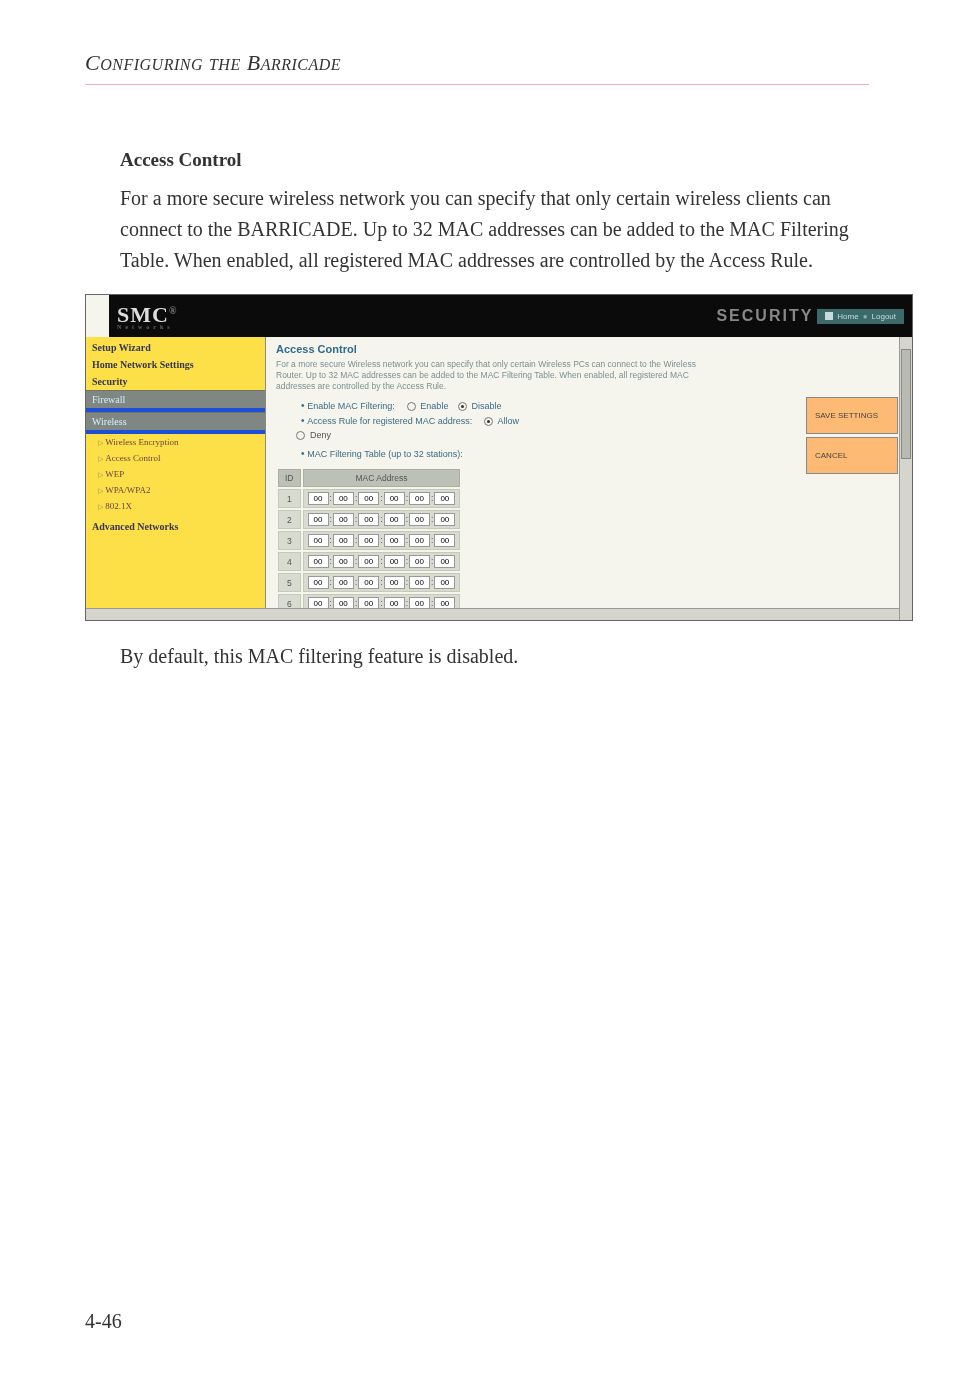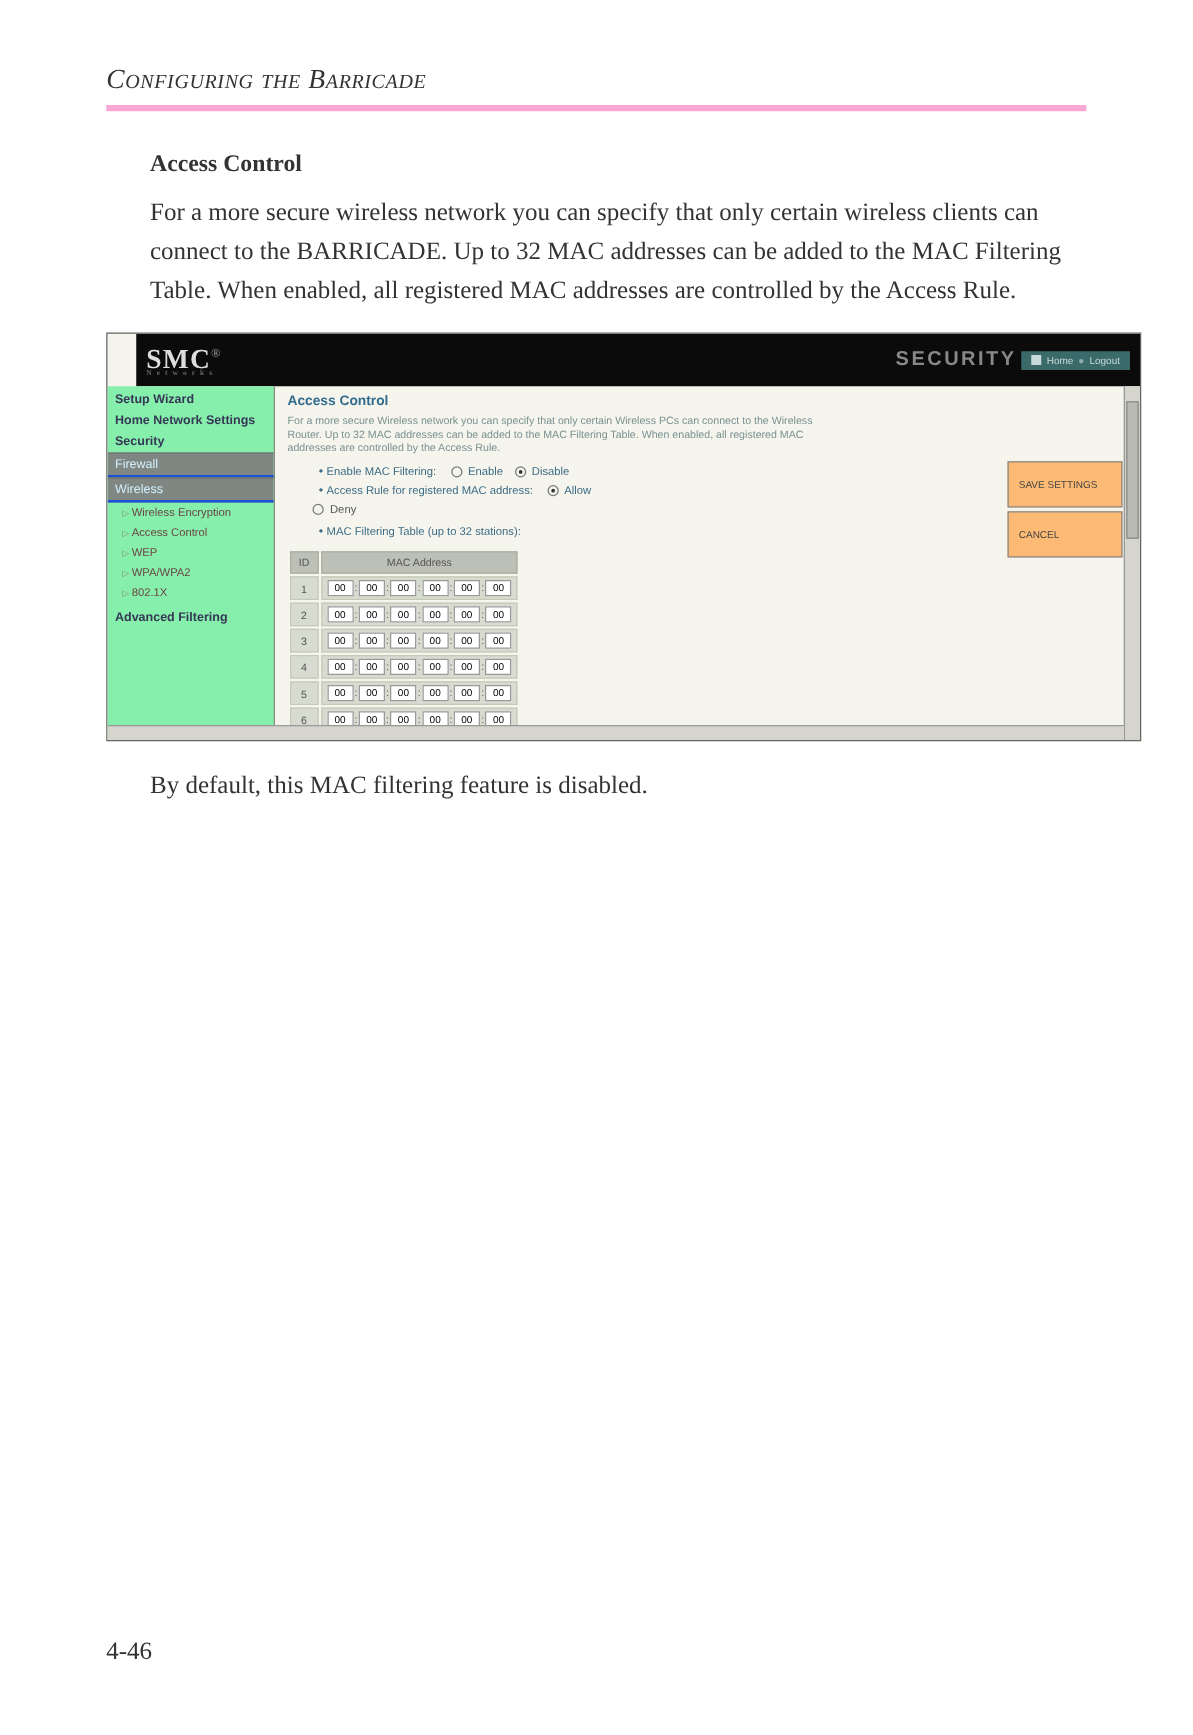--- a/index.html
+++ b/index.html
@@ -10,23 +10,23 @@
     font-family: Georgia, 'Times New Roman', serif;
     color: #333;
     padding: 50px 85px 0 85px;
     position: relative;
   }
   .page-header {
     font-size: 22px;
     font-style: italic;
     font-weight: normal;
     letter-spacing: 0.5px;
-    border-bottom: 5px solid #f9a8d4;
+    border-bottom: 1px solid #f9a8d4;
     padding-bottom: 8px;
-    margin-bottom: 32px;
+    margin-bottom: 64px;
   }
   .heading-bold {
     font-size: 19px;
     font-weight: bold;
     margin-left: 35px;
     margin-bottom: 12px;
   }
   .body-para {
     font-size: 20px;
     line-height: 1.55;
@@ -65,31 +65,32 @@
   .shot-logo small { display:block; font-size:6px; color:#666; letter-spacing:4px; margin-top:-4px;}
   .shot-header-right { display:flex; align-items:center; gap:4px; }
   .shot-security { color:#888; font-size:16px; font-weight:bold; letter-spacing:2px; }
   .shot-tab { background:#3b6a6a; color:#c9dada; font-size:8px; padding:3px 8px; display:flex; align-items:center; gap:4px;text-align:right; }
   .shot-home-icon { width:8px; height:8px; background:#c9dada; display:inline-block; }
   .shot-body {
     display: flex;
     height: calc(100% - 42px);
   }
   .sidebar {
-    width: 134px;
-    background: #86efac;
+    width: 180px;
+    background: #fde047;
     font-size: 10px;
     color: #3a3a55;
     padding: 2px 0;
     overflow: hidden;
     border-right: 1px solid #8a8c82;
+    font-family: Liberation Serif, serif;
   }
   .sb-item { padding: 3px 6px; cursor:default; }
   .sb-bold { font-weight: bold; color:#353755; }
-  .sb-dark { background:#808782; color:#d0f0ff; border-top:1px solid #6d746e; border-bottom:2px solid #1d4ed8;}
+  .sb-dark { background:#808782; color:#d0f0ff; border-top:1px solid #6d746e; border-bottom:4px solid #1d4ed8;}
   .sb-sub { padding-left: 12px; color:#6a4545; font-size:9px; }
   .sb-sub::before { content:"▷ "; font-size:7px; color:#888866; }
   .main {
     flex: 1;
     padding: 6px 10px;
     font-size: 9px;
     color: #555;
     position: relative;
   }
   .mtitle { color:#326a8c; font-size:11px; font-weight:bold; margin-bottom:4px; }
@@ -144,21 +145,21 @@
       <div class="sb-item sb-bold">Setup Wizard</div>
       <div class="sb-item sb-bold">Home Network Settings</div>
       <div class="sb-item sb-bold">Security</div>
       <div class="sb-item sb-dark">Firewall</div>
       <div class="sb-item sb-dark">Wireless</div>
       <div class="sb-item sb-sub">Wireless Encryption</div>
       <div class="sb-item sb-sub">Access Control</div>
       <div class="sb-item sb-sub">WEP</div>
       <div class="sb-item sb-sub">WPA/WPA2</div>
       <div class="sb-item sb-sub">802.1X</div>
-      <div class="sb-item sb-bold" style="margin-top:4px;">Advanced Filtering</div>
+      <div class="sb-item sb-bold" style="margin-top:4px;">Advanced Networks</div>
     </div>
 
     <div class="main">
       <div class="mtitle">Access Control</div>
       <div class="mdesc">For a more secure Wireless network you can specify that only certain Wireless PCs can connect to the Wireless Router. Up to 32 MAC addresses can be added to the MAC Filtering Table. When enabled, all registered MAC addresses are controlled by the Access Rule.</div>
 
       <div class="row">
         <span>Enable MAC Filtering:</span>
         &nbsp;&nbsp;
         <span class="radio"></span>

